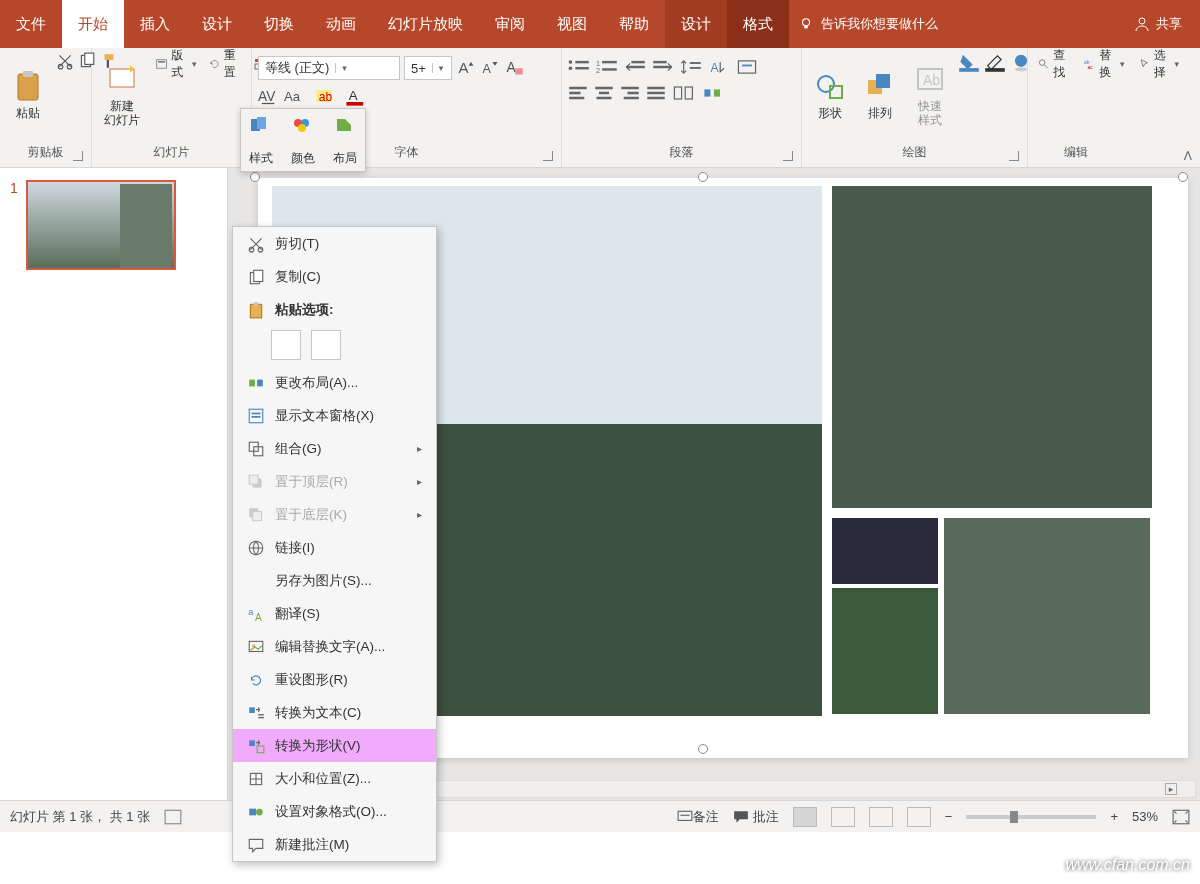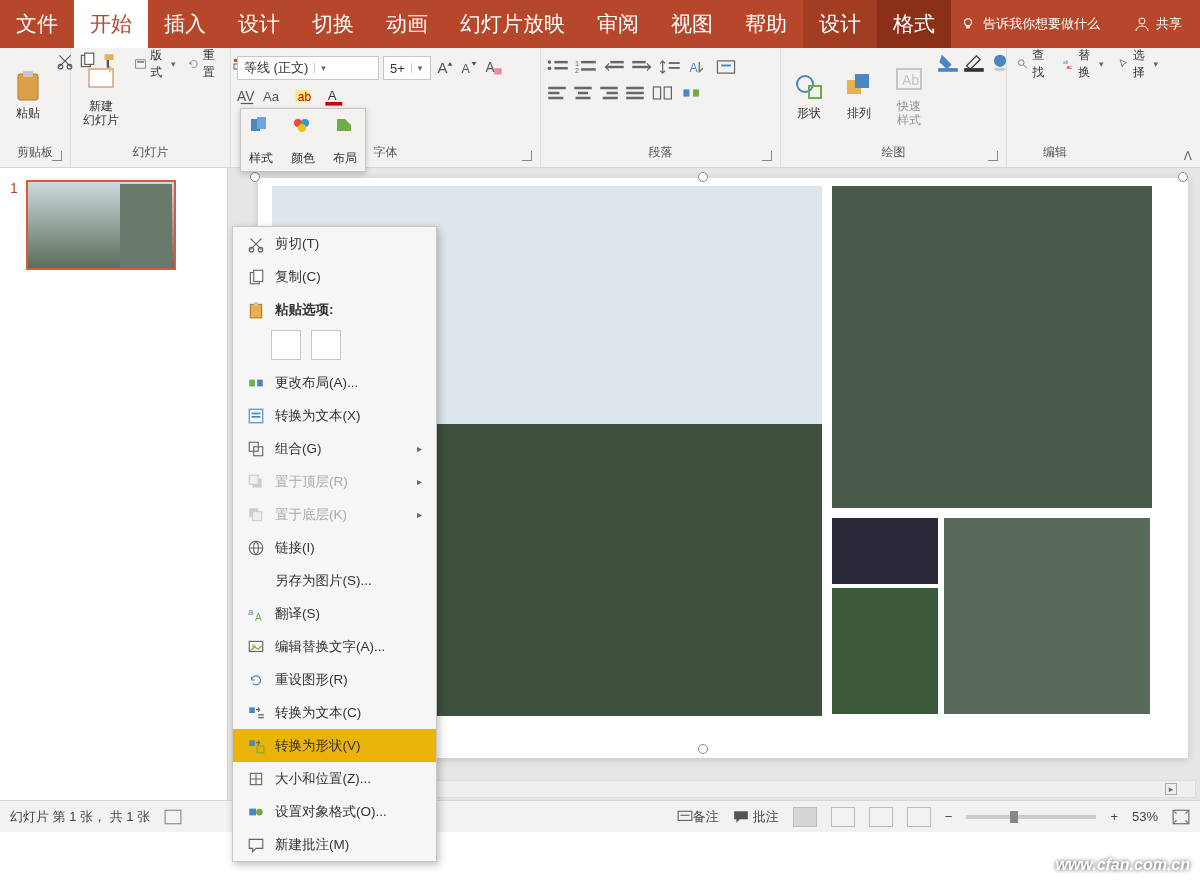--- a/index.html
+++ b/index.html
@@ -1,20 +1,20 @@
 <!DOCTYPE html>
 <html><head>
 <meta charset="utf-8">
 <style>
 * { margin: 0; padding: 0; box-sizing: border-box; font-family: "Microsoft YaHei", sans-serif; }
 body { width: 1200px; height: 884px; background: #fff; overflow: hidden; font-size: 13px; color: #333; position: relative; }
 
 
 .tabs { height: 48px; background: #b7472a; display: flex; align-items: stretch; }
-.tab { padding: 0 16px; display: flex; align-items: center; color: #fff; font-size: 21px; cursor: pointer; text-align: right; }
+.tab { padding: 0 16px; display: flex; align-items: center; color: #fff; font-size: 15px; cursor: pointer; text-align: right; }
 .tab.active { background: #fff; color: #b7472a; }
 .tab.context1 { background: #a33d22; }
 .tab.context2 { background: #8b2f19; }
 .tell-me { flex: 1; display: flex; align-items: center; padding: 0 10px; color: #fff; gap: 8px; }
 .tell-me .bulb { width: 14px; height: 14px; }
 .share { display: flex; align-items: center; gap: 6px; padding: 0 18px; color: #fff; }
 
 
 .ribbon { height: 120px; background: #f3f2f1; border-bottom: 1px solid #d6d6d6; display: flex; position: relative; }
 .group { display: flex; flex-direction: column; padding: 4px 6px; border-right: 1px solid #e0dedc; }
@@ -57,35 +57,35 @@
 .pic.city { left: 560px; top: 332px; width: 106px; height: 66px; background: #2a2a3a; }
 .pic.flower { left: 560px; top: 402px; width: 106px; height: 126px; background: #3a5a3a; }
 .pic.village { left: 672px; top: 332px; width: 206px; height: 196px; background: #5a6a5a; }
 .handle { position: absolute; width: 10px; height: 10px; border: 1px solid #888; background: #fff; border-radius: 50%; }
 
 
 .cmenu { position: absolute; left: 232px; top: 226px; width: 205px; background: #f6f6f6; border: 1px solid #c8c6c4; box-shadow: 2px 3px 8px rgba(0,0,0,.25); z-index: 10; font-size: 13.5px; }
 .cmenu-item { display: flex; align-items: center; height: 33px; padding: 0 14px; gap: 10px; cursor: pointer; }
 .cmenu-item.header { font-weight: bold; pointer-events: none; }
 .cmenu-item.disabled { color: #aaa; cursor: default; }
-.cmenu-item.highlight { background: #eab308; }
+.cmenu-item.highlight { background: #f0abfc; }
 .cmenu-item .cicon { width: 18px; height: 18px; flex-shrink: 0; }
 .cmenu-item .arrow { margin-left: auto; font-size: 10px; color: #666; }
 .cmenu-paste { padding: 4px 0 6px 38px; display: flex; gap: 10px; }
 .cmenu-paste .pbtn { width: 30px; height: 30px; border: 1px solid #c8c6c4; background: #fff; }
 
 
 .statusbar { position: absolute; left: 0; right: 0; bottom: 52px; height: 32px; background: #f3f2f1; border-top: 1px solid #d6d6d6; display: flex; align-items: center; font-size: 13px; color: #444; padding: 0 10px; gap: 14px; }
 .statusbar .spacer { flex: 1; }
 .view-btn { width: 24px; height: 20px; border: 1px solid #bbb; }
 .zoom-slider { width: 130px; height: 4px; background: #ccc; position: relative; }
 .zoom-slider .thumb { position: absolute; left: 44px; top: -4px; width: 8px; height: 12px; background: #888; }
 
 
-.wm { position: absolute; right: 10px; bottom: 10px; color: #fff; font-style: italic; font-size: 16px; text-shadow: 0 0 4px #000; opacity: .8; font-weight: bold; }
+.wm { position: absolute; right: 10px; bottom: 10px; color: #fff; font-style: italic; font-size: 16px; text-shadow: 0 0 4px #000; opacity: .8; }
 
 
 .hscroll { position: absolute; left: 232px; right: 4px; bottom: 86px; height: 18px; background: #f0efee; border: 1px solid #dedcda; }
 .hscroll .thumb { position: absolute; right: 18px; top: 2px; width: 12px; height: 12px; border: 1px solid #aaa; display:flex;align-items:center;justify-content:center;font-size:9px;color:#666;}
 
 svg { display: block; }
 </style>
 </head>
 <body>
 
@@ -113,21 +113,21 @@
     <svg width="16" height="16" viewBox="0 0 16 16">
         <circle cx="8" cy="5" r="3" fill="none" stroke="#fff"></circle>
         <path d="M2 15c0-3 3-5 6-5s6 2 6 5" fill="none" stroke="#fff"></path>
       </svg>
     <span>共享</span>
   </div>
 </div>
 
 <div class="ribbon">
 
-  <div class="group" style="width:71px">
+  <div class="group" style="width:92px">
     <div class="group-content">
       <div class="big-btn">
         <svg class="icon" viewBox="0 0 32 32">
             <rect x="6" y="4" width="20" height="26" rx="2" fill="#d9a24a" stroke="#b07b2a"></rect>
             <rect x="11" y="1" width="10" height="6" rx="1" fill="#c8c6c4"></rect>
           </svg>
         <div class="label">粘贴</div>
       </div>
       <div class="col">
         <svg width="18" height="18" viewBox="0 0 16 16">
@@ -464,21 +464,21 @@
         <rect x="9" y="5" width="5" height="6" fill="#4a86c0"></rect>
       </svg>
       <span>更改布局(A)...</span>
     </div>
   <div class="cmenu-item">
       <svg class="cicon" viewBox="0 0 16 16">
         <rect x="2" y="2" width="12" height="12" fill="none" stroke="#4a86c0"></rect>
         <rect x="4" y="5" width="8" height="1.5" fill="#4a86c0"></rect>
         <rect x="4" y="8" width="8" height="1.5" fill="#4a86c0"></rect>
       </svg>
-      <span>转换为文本(X)</span>
+      <span>显示文本窗格(X)</span>
     </div>
   <div class="cmenu-item">
       <svg class="cicon" viewBox="0 0 16 16">
         <rect x="2" y="2" width="8" height="8" fill="none" stroke="#666"></rect>
         <rect x="6" y="6" width="8" height="8" fill="none" stroke="#666"></rect>
       </svg>
       <span>组合(G)</span>
       <span class="arrow">▸</span>
     </div>
   <div class="cmenu-item disabled">

